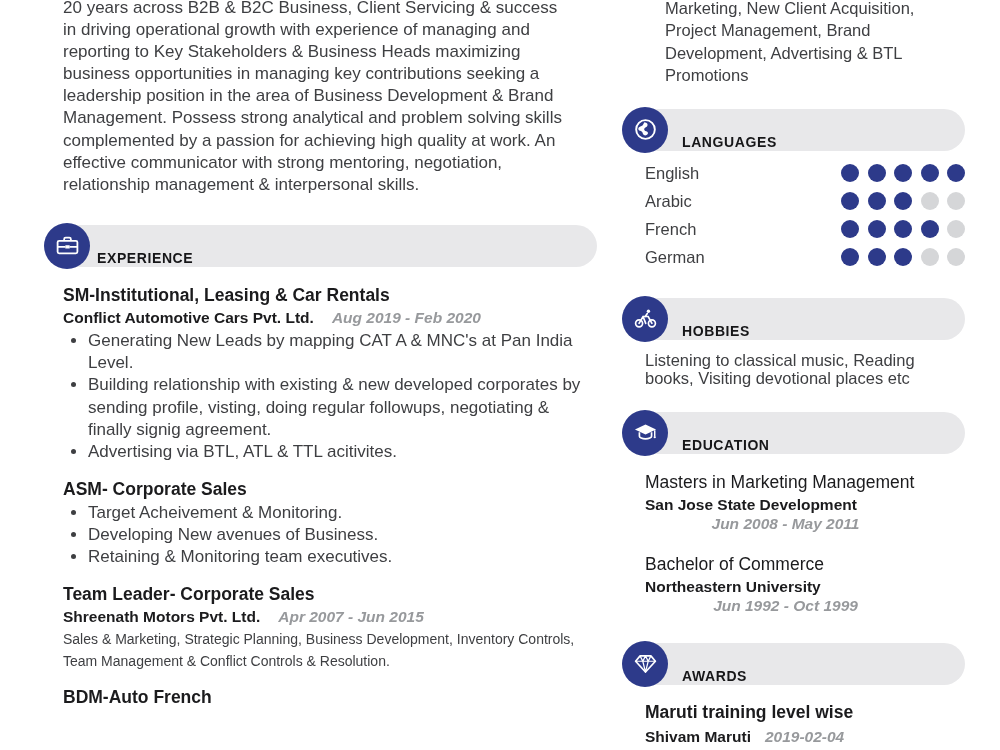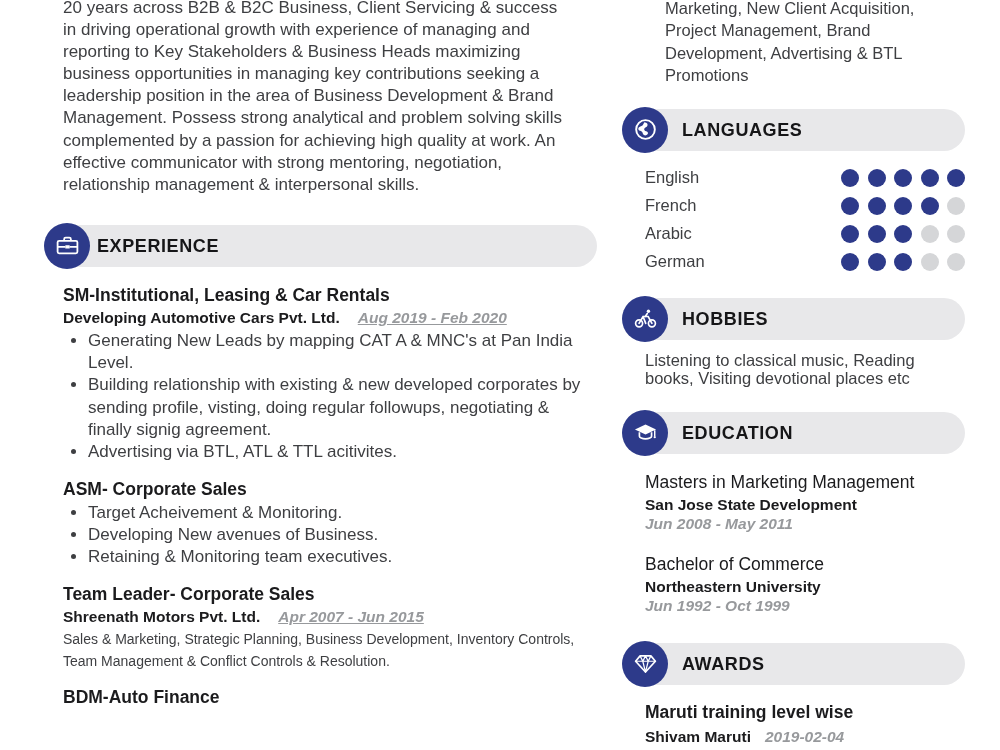--- a/index.html
+++ b/index.html
@@ -22,63 +22,63 @@
   .pad-l{ padding-left:19px; }
 
   
   .sec{ position:relative; height:46px; }
   .sec .bar{ position:absolute; left:12px; right:0; top:2px; height:42px;
     background:var(--bar); border-radius:21px; }
   .sec .icon{ position:absolute; left:0; top:0; width:46px; height:46px;
     border-radius:50%; background:var(--accent);
     display:flex; align-items:center; justify-content:center; z-index:1; }
   .sec .icon svg{ width:27px; height:27px; }
-  .sec .title{ position:absolute; top:0; line-height:46px; font-weight:bold;
-    font-size:18px; letter-spacing:0.6px; color:#161618; z-index:1; }
+  .sec .title{ position:absolute; top:12px; line-height:46px; font-weight:bold;
+    font-size:14px; letter-spacing:0.6px; color:#161618; z-index:1; }
   .left-col .sec .title{ left:53px; }
   .right-col .sec .title{ left:60px; }
 
   
   .summary{ margin-top:-3px; width:518px; font-size:17px; line-height:22.1px;
     color:var(--text); }
   .left-col .sec{ margin-top:27px; }
   .jobs{ margin-top:16px; }
   .job{ margin-bottom:15px; }
   .job-role{ font-size:17.5px; line-height:20px; font-weight:bold;
     color:var(--dark); margin-bottom:3px; }
   .job-meta{ font-size:15.5px; line-height:19px; margin-bottom:1px; }
   .job-company{ font-weight:bold; color:var(--dark); margin-right:18px; }
-  .job-dates{ font-style:italic; font-weight:bold; color:var(--muted);text-decoration:underline; }
+  .job-dates{ font-style:italic; font-weight:bold; color:var(--muted); }
   .job-bullets{ list-style:disc; margin:3px 0 0; padding-left:25px; }
   .job-bullets li{ font-size:17px; line-height:22.3px; color:var(--text); }
   .job-desc{ font-size:14px; line-height:22.3px; color:var(--text); margin-top:2px; }
 
   
   .skills-overflow{ margin-top:-3px; margin-left:43px; width:285px;
     font-size:16.5px; line-height:22.4px; color:var(--text); }
   .sec-languages{ margin-top:20px; }
   .lang-list{ margin-top:11px; }
-  .lang-row{ display:flex; align-items:center; height:28px; padding-left:23px; }
+  .lang-row{ display:flex; align-items:flex-start; height:28px; padding-left:23px; }
   .lang-name{ flex:1; font-size:16.5px; color:var(--text); }
   .dots{ display:flex; }
   .dot{ width:18px; height:18px; border-radius:50%; margin-left:8.5px; }
   .dot.full{ background:var(--accent); }
   .dot.empty{ background:var(--dot-empty); }
   .sec-hobbies{ margin-top:20px; }
   .hobbies-text{ margin-top:9px; padding-left:23px; width:343px;
     font-size:16.5px; line-height:18px; color:var(--text); }
   .sec-education{ margin-top:23px; }
   .edu-list{ margin-top:16px; padding-left:23px; }
   .edu-item{ margin-bottom:21px; }
   .edu-degree{ font-size:17.5px; line-height:21px; font-weight:normal;
     color:var(--dark); margin-bottom:3px; }
   .edu-school{ font-size:15.5px; line-height:18px; font-weight:bold;
     color:var(--dark); }
   .edu-dates{ font-size:15.5px; line-height:19px; font-weight:bold;
-    font-style:italic; color:var(--muted); text-align:left; padding-right:39px; }
+    font-style:italic; color:var(--muted); text-align:center; padding-right:39px; }
   .sec-awards{ margin-top:26px; }
   .award-list{ margin-top:15px; padding-left:23px; }
   .award-name{ font-size:17.5px; line-height:21px; font-weight:bold;
     color:var(--dark); margin-bottom:4px; }
   .award-meta{ font-size:15.5px; line-height:19px; }
   .award-issuer{ font-weight:bold; color:var(--dark); margin-right:14px; }
   .award-date{ font-style:italic; font-weight:bold; color:var(--muted); }
 </style>
 </head>
 <body>
@@ -98,42 +98,42 @@
           <path d="M3.2 13.2 h6.8 M14 13.2 h6.8"></path>
           <rect x="10" y="11.7" width="4" height="3" rx="0.5" fill="#fff" stroke="none"></rect>
         </svg>
       </div>
       <div class="title">EXPERIENCE</div>
     </div>
 
     <div class="jobs pad-l">
         <div class="job">
           <div class="job-role">SM-Institutional, Leasing &amp; Car Rentals</div>
-          <div class="job-meta"><span class="job-company">Developing Automotive Cars Pvt. Ltd.</span><span class="job-dates">Aug 2019 - Feb 2020</span></div>
+          <div class="job-meta"><span class="job-company">Conflict Automotive Cars Pvt. Ltd.</span><span class="job-dates">Aug 2019 - Feb 2020</span></div>
           <ul class="job-bullets">
             <li>Generating New Leads by mapping CAT A &amp; MNC's at Pan India Level.</li>
             <li>Building relationship with existing &amp; new developed corporates by sending profile, visting, doing regular followups, negotiating &amp; finally signig agreement.</li>
             <li>Advertising via BTL, ATL &amp; TTL acitivites.</li>
           </ul>
         </div>
         <div class="job">
           <div class="job-role">ASM- Corporate Sales</div>
           <ul class="job-bullets">
             <li>Target Acheivement &amp; Monitoring.</li>
             <li>Developing New avenues of Business.</li>
             <li>Retaining &amp; Monitoring team executives.</li>
           </ul>
         </div>
         <div class="job">
           <div class="job-role">Team Leader- Corporate Sales</div>
           <div class="job-meta"><span class="job-company">Shreenath Motors Pvt. Ltd.</span><span class="job-dates">Apr 2007 - Jun 2015</span></div>
           <div class="job-desc">Sales &amp; Marketing, Strategic Planning, Business Development, Inventory Controls,  Team Management &amp; Conflict Controls &amp; Resolution.</div>
         </div>
         <div class="job">
-          <div class="job-role">BDM-Auto Finance</div>
+          <div class="job-role">BDM-Auto French</div>
         </div>
       </div>
   </div>
 
   <div class="right-col">
 
     <div class="skills-overflow">Marketing, New Client Acquisition, Project Management, Brand Development, Advertising &amp; BTL Promotions</div>
 
     <div class="sec sec-languages">
       <div class="bar"></div>
@@ -151,36 +151,36 @@
           <span class="lang-name">English</span>
           <span class="dots">
             <span class="dot full"></span>
             <span class="dot full"></span>
             <span class="dot full"></span>
             <span class="dot full"></span>
             <span class="dot full"></span>
           </span>
         </div>
         <div class="lang-row">
+          <span class="lang-name">Arabic</span>
+          <span class="dots">
+            <span class="dot full"></span>
+            <span class="dot full"></span>
+            <span class="dot full"></span>
+            <span class="dot empty"></span>
+            <span class="dot empty"></span>
+          </span>
+        </div>
+        <div class="lang-row">
           <span class="lang-name">French</span>
           <span class="dots">
             <span class="dot full"></span>
             <span class="dot full"></span>
             <span class="dot full"></span>
             <span class="dot full"></span>
-            <span class="dot empty"></span>
-          </span>
-        </div>
-        <div class="lang-row">
-          <span class="lang-name">Arabic</span>
-          <span class="dots">
-            <span class="dot full"></span>
-            <span class="dot full"></span>
-            <span class="dot full"></span>
-            <span class="dot empty"></span>
             <span class="dot empty"></span>
           </span>
         </div>
         <div class="lang-row">
           <span class="lang-name">German</span>
           <span class="dots">
             <span class="dot full"></span>
             <span class="dot full"></span>
             <span class="dot full"></span>
             <span class="dot empty"></span>

